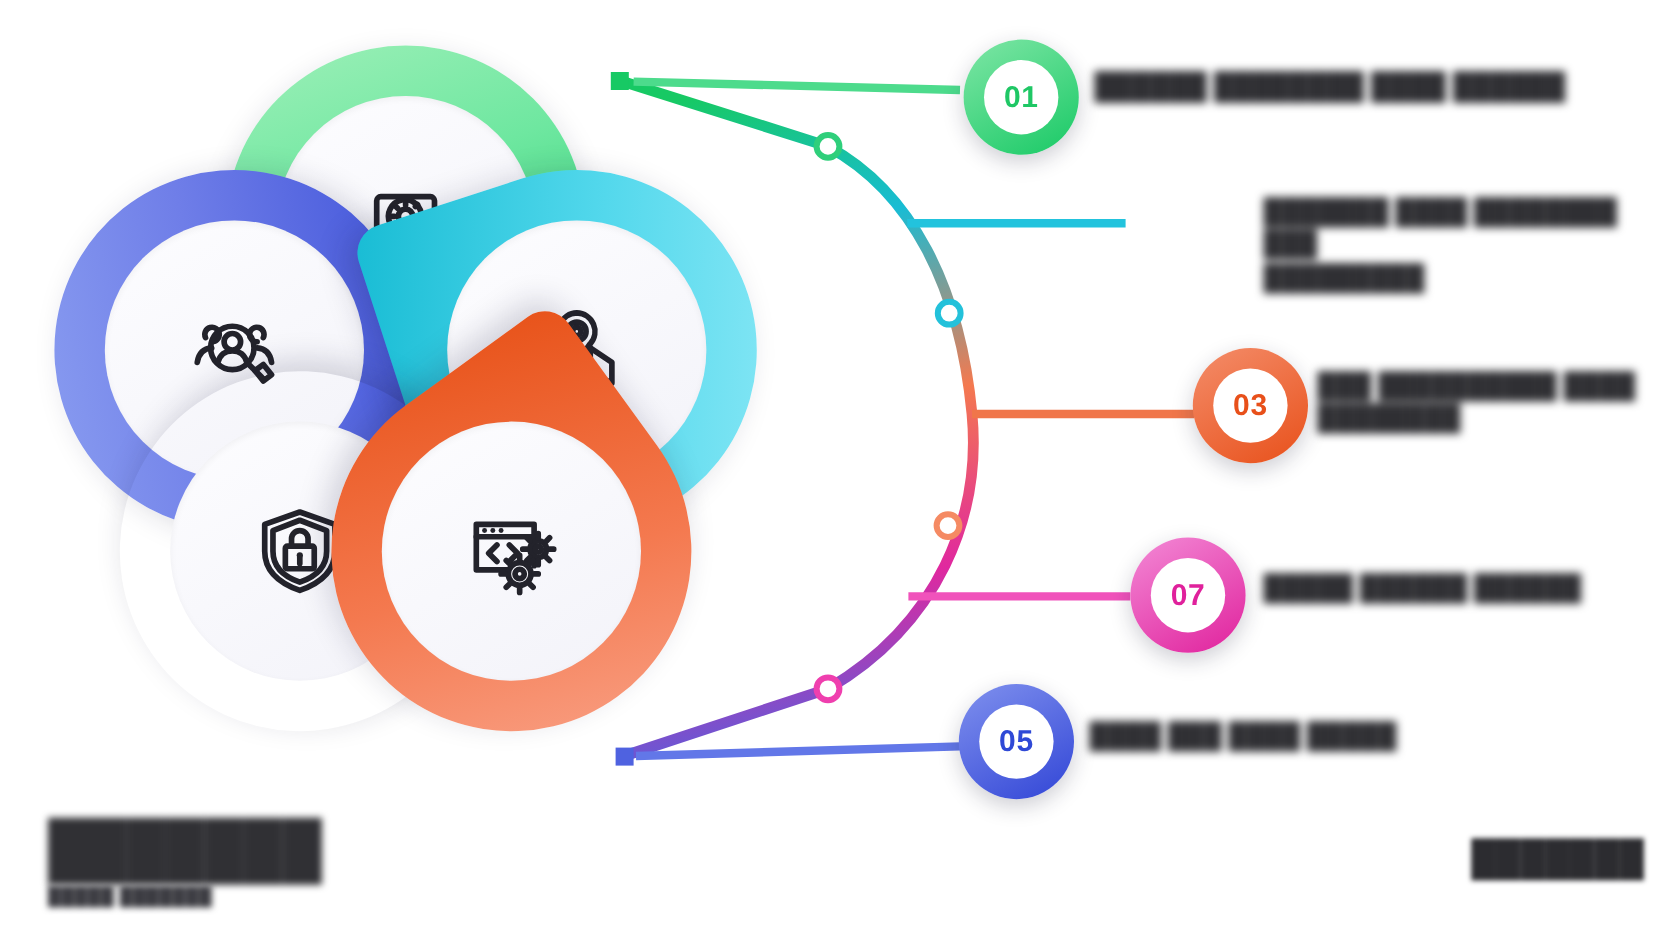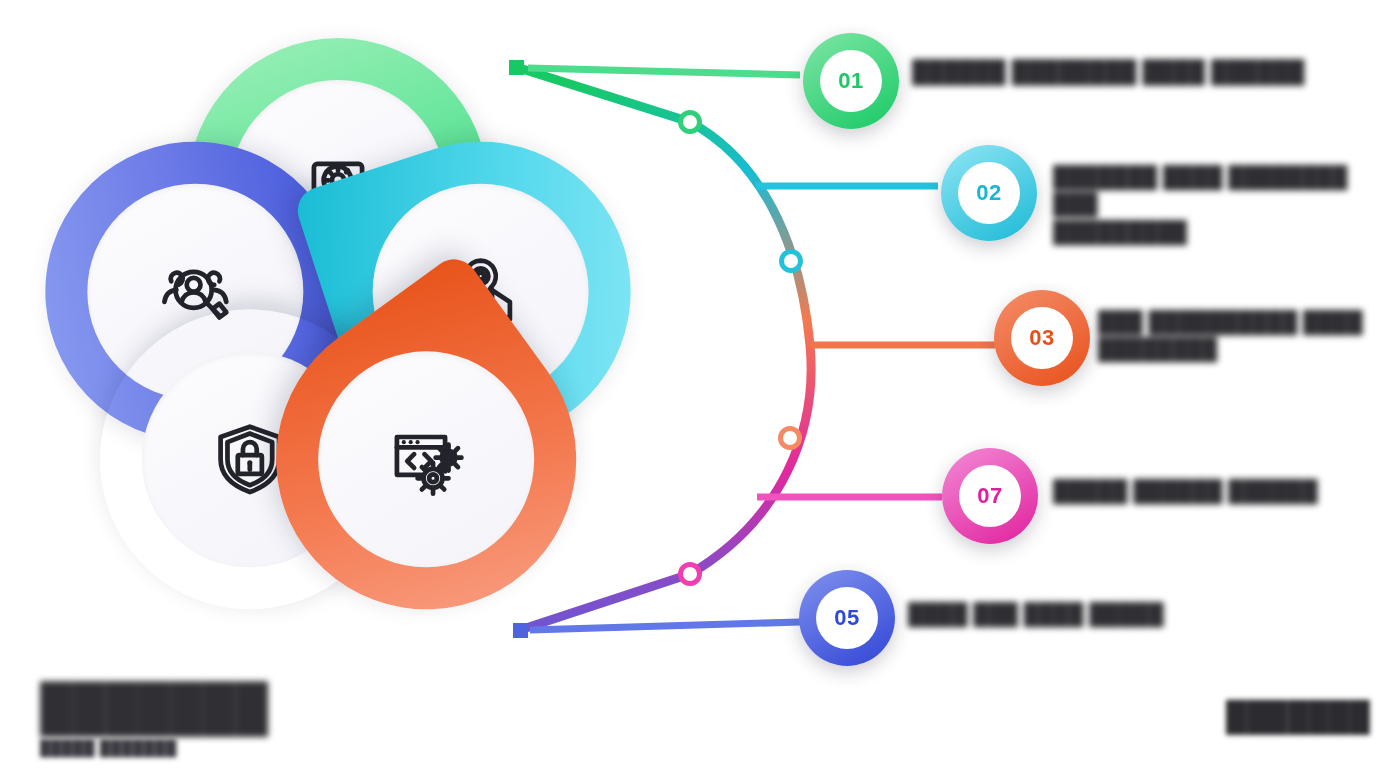--- a/index.html
+++ b/index.html
@@ -43,21 +43,21 @@
   
   .arcwrap{position:absolute;left:0;top:0;width:1400px;height:772px;
            pointer-events:none;}
 
   
   .badge{position:absolute;width:96px;height:96px;border-radius:50%;
          display:flex;align-items:center;justify-content:center;
          box-shadow:0 6px 18px rgba(30,30,60,.22);}
   .badge .inner{width:62px;height:62px;border-radius:50%;
          background:#ffffff;display:flex;align-items:center;justify-content:center;
-         font-size:22px;font-weight:bold;letter-spacing:.5px;}
+         font-size:25px;font-weight:bold;letter-spacing:.5px;}
   .bg1{background:linear-gradient(150deg,#7fe6a6,#18c965);}
   .bg1 .inner{color:#1fc765;}
   .bg2{background:linear-gradient(150deg,#8fe6f4,#1cb9d6);}
   .bg2 .inner{color:#1bb6d2;}
   .bg3{background:linear-gradient(150deg,#f48d6a,#e8501a);}
   .bg3 .inner{color:#e8501a;}
   .bg4{background:linear-gradient(150deg,#f38ad6,#e0219c);}
   .bg4 .inner{color:#e0219c;}
   .bg5{background:linear-gradient(150deg,#8091ee,#3145d6);}
   .bg5 .inner{color:#2f49d6;}
@@ -212,23 +212,20 @@
     </div>
   </div>
 
   <div class="badge bg1" style="left:803px;top:33px;">
     <div class="inner">01</div>
   </div>
   <div class="lbl l1" style="left:912px;top:58px;width:400px;">
     <div class="t">██████ ████████ ████ ██████</div>
   </div>
 
-  <div class="badge bg2" style="left:941px;top:145px;">
-    <div class="inner">02</div>
-  </div>
   <div class="lbl l2" style="left:1053px;top:163px;width:330px;">
     <div class="t">███████ ████ ████████ ███
 █████████</div>
   </div>
 
   <div class="badge bg3" style="left:994px;top:290px;">
     <div class="inner">03</div>
   </div>
   <div class="lbl l3" style="left:1098px;top:308px;width:320px;">
     <div class="t">███ ██████████ ████

